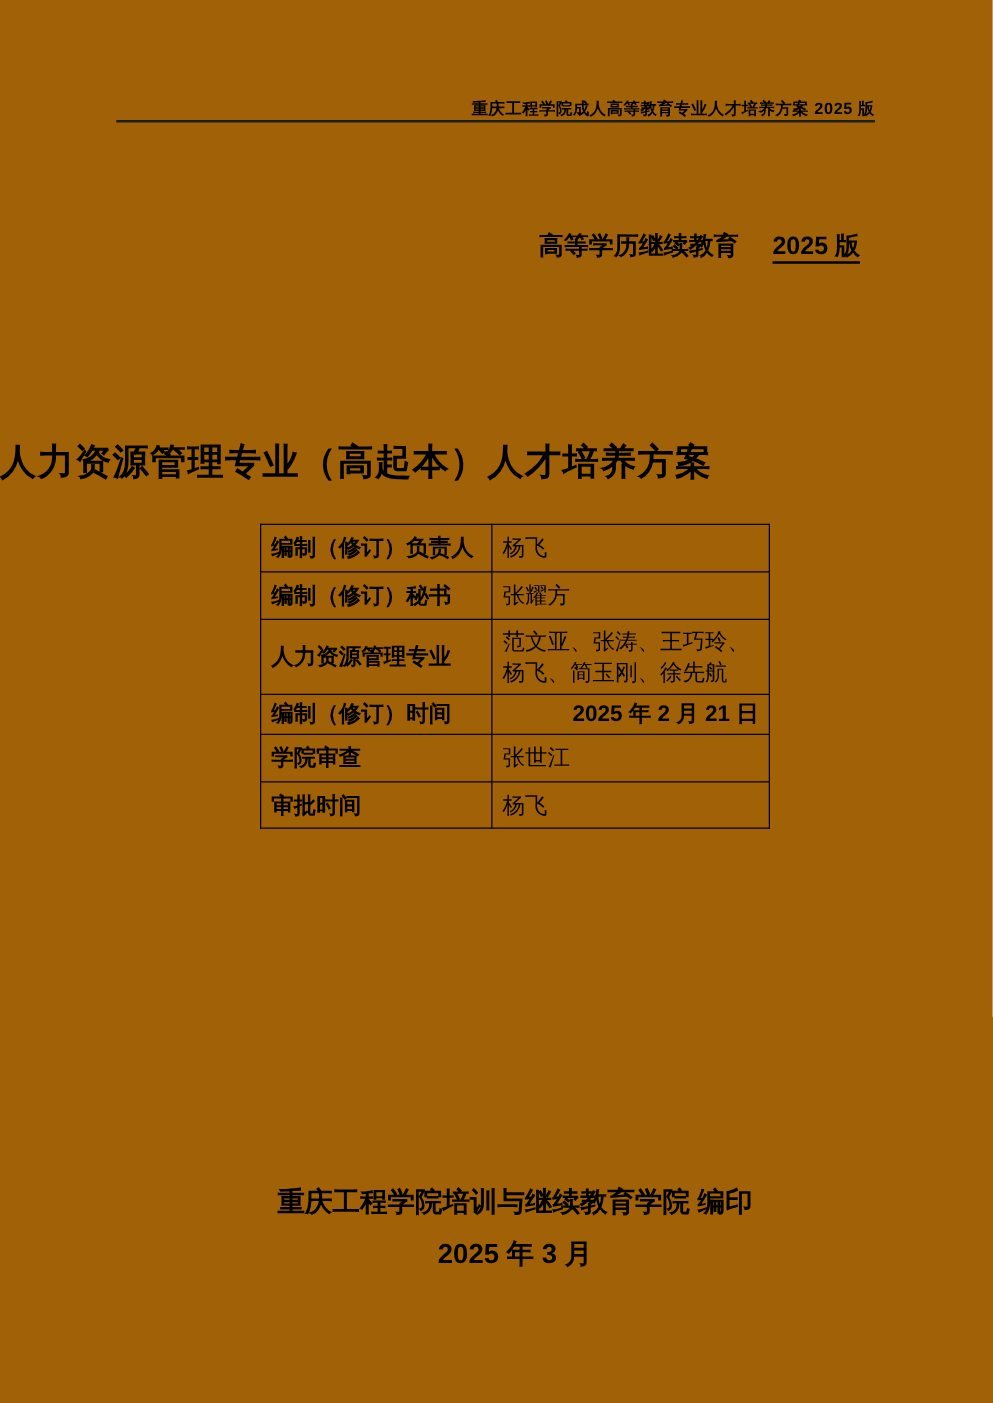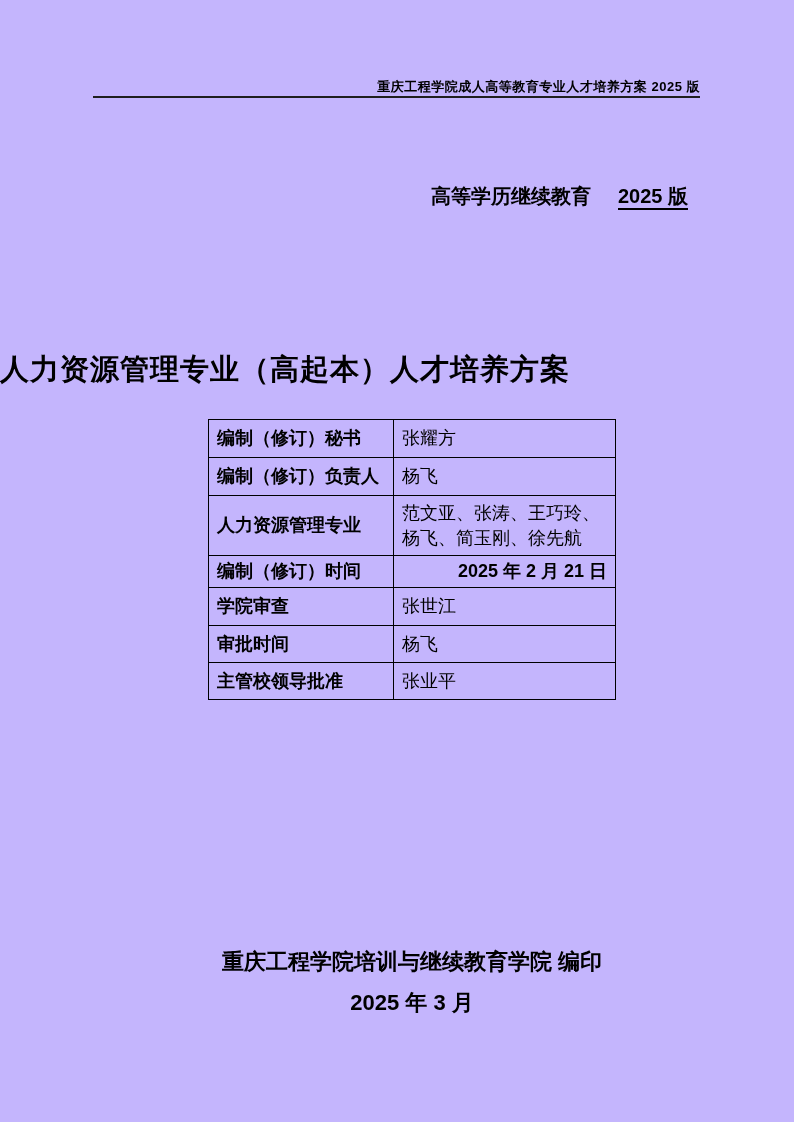--- a/index.html
+++ b/index.html
@@ -2,21 +2,21 @@
 <html><head>
 <meta charset="utf-8">
 <style>
   html, body { margin:0; padding:0; }
   body {
     width:794px; height:1122px;
     background:#ffffff; color:#000000;
     font-family:"Liberation Sans","DejaVu Sans",sans-serif;
     position:relative; overflow:hidden;
   }
-  .page { position:absolute; inset:0; background:#c4b5fd; }
+  .page { position:absolute; inset:0; background:#a16207; }
 
   
   .header-text {
     position:absolute; top:78px; left:93px; right:94px;
     text-align:right; font-size:13px; font-weight:600;
     letter-spacing:0.5px; white-space:nowrap;
   }
   .header-rule {
     position:absolute; top:96px; left:93px; right:94px;
     border-top:2px solid #1f1f1f; height:0;
@@ -86,47 +86,43 @@
 
   <h1 class="title">人力资源管理专业（高起本）人才培养方案</h1>
 
   <table class="info-table">
     <colgroup>
       <col class="c-label">
       <col class="c-value">
     </colgroup>
     <tbody>
       <tr class="h38">
+        <td class="label">编制（修订）负责人</td>
+        <td class="value">杨飞</td>
+      </tr>
+      <tr class="h38">
         <td class="label">编制（修订）秘书</td>
         <td class="value">张耀方</td>
-      </tr>
-      <tr class="h38">
-        <td class="label">编制（修订）负责人</td>
-        <td class="value">杨飞</td>
       </tr>
       <tr class="h60">
         <td class="label">人力资源管理专业</td>
         <td class="value">范文亚、张涛、王巧玲、杨飞、简玉刚、徐先航</td>
       </tr>
       <tr class="h32">
         <td class="label">编制（修订）时间</td>
         <td class="value date">2025 年 2 月 21 日</td>
       </tr>
       <tr class="h38">
         <td class="label">学院审查</td>
         <td class="value">张世江</td>
       </tr>
       <tr class="h37">
         <td class="label">审批时间</td>
         <td class="value">杨飞</td>
       </tr>
-      <tr class="h37">
-        <td class="label">主管校领导批准</td>
-        <td class="value">张业平</td>
-      </tr>
     </tbody>
   </table>
 
   <div class="footer">
     <div>重庆工程学院培训与继续教育学院 编印</div>
     <div>2025 年 3 月</div>
   </div>
 
 </div>
 

